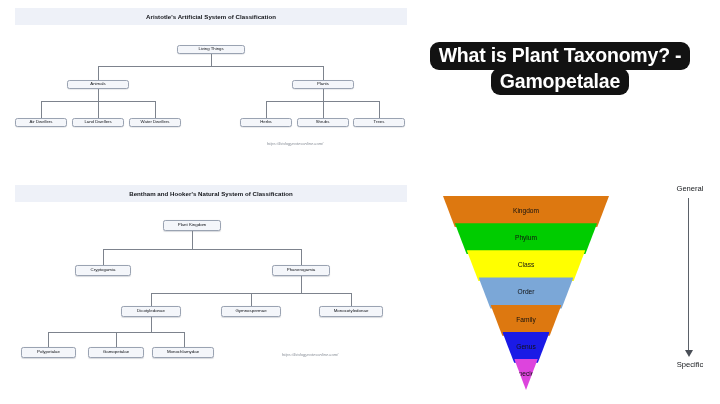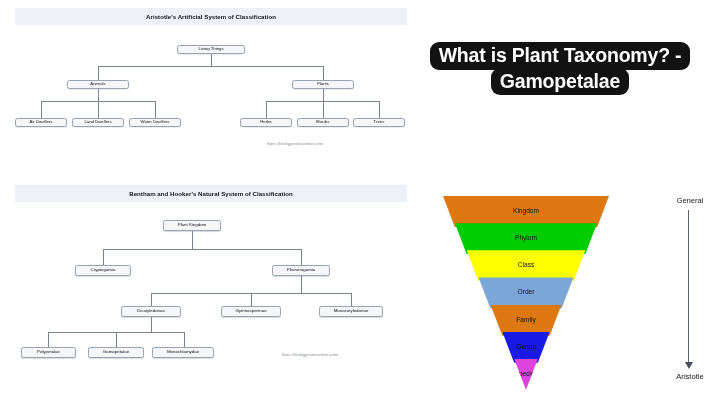--- a/index.html
+++ b/index.html
@@ -64,21 +64,21 @@
 
   
   .pyramid{position:absolute;left:443px;top:196px;width:166px;height:190px;}
   .tier{
     position:absolute;left:50%;transform:translateX(-50%);
     display:flex;align-items:center;justify-content:center;
     color:#111;font-size:6.6px;
     text-align:center;
   }
   .tier span{position:relative;top:-1px;}
-  .axis{position:absolute;left:660px;top:196px;width:60px;height:190px;}
+  .axis{position:absolute;left:660px;top:184px;width:60px;height:190px;}
   .axis .axline{position:absolute;left:28px;top:14px;width:1px;height:155px;background:#5b6169;}
   .axis .arrowhead{
     position:absolute;left:24.5px;top:166px;width:0;height:0;
     border-left:4px solid transparent;border-right:4px solid transparent;
     border-top:7px solid #4a4f57;
   }
   .axis .lbl{position:absolute;left:0;width:60px;text-align:center;font-size:7.6px;color:#15181c;}
   .axis .lbl.top{top:0;}
   .axis .lbl.bot{top:176px;}
 </style>
@@ -184,16 +184,16 @@
       </div>
       <div class="tier" style="top: 162.857px; width: 23.7143px; height: 31.1429px; background: rgb(221, 68, 221); clip-path: polygon(0% 0%, 100% 0%, 50% 100%, 50% 100%);">
         <span>Species</span>
       </div>
     </div>
 
   <div class="axis">
     <div class="lbl top">General</div>
     <div class="axline"></div>
     <div class="arrowhead"></div>
-    <div class="lbl bot">Aristotle</div>
+    <div class="lbl bot">Specific</div>
   </div>
 
 </div>
 
 </body></html>

